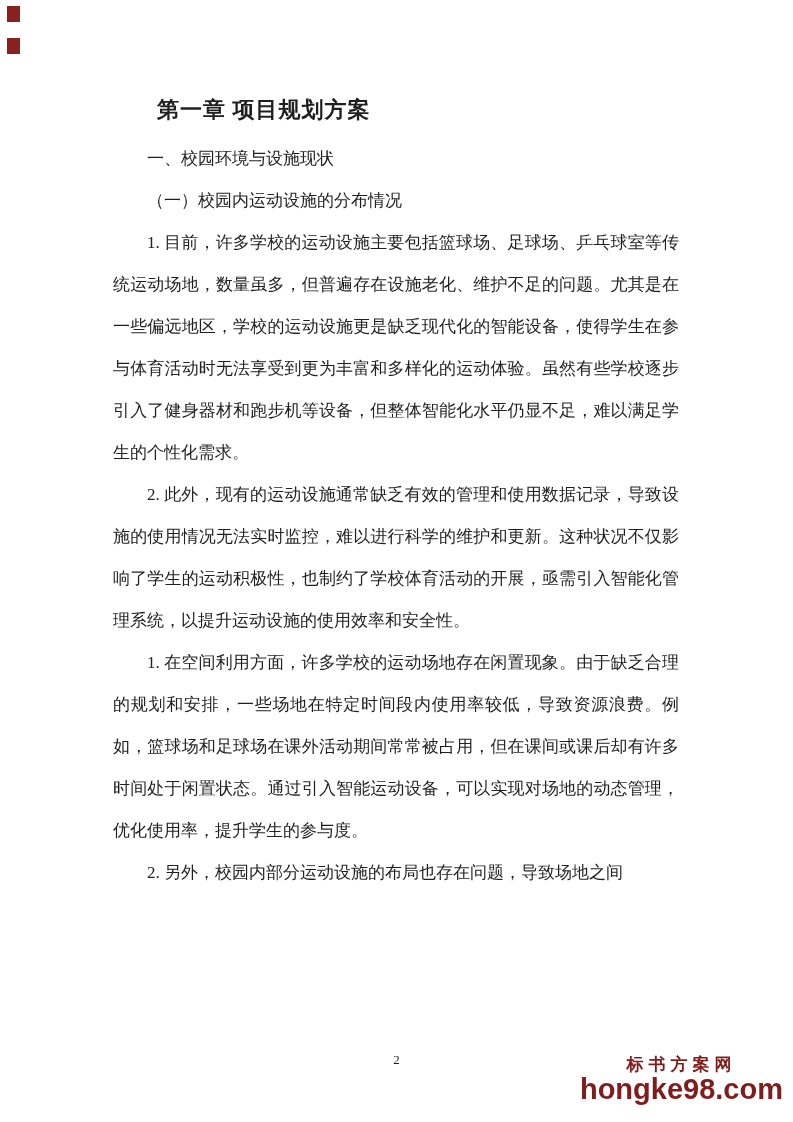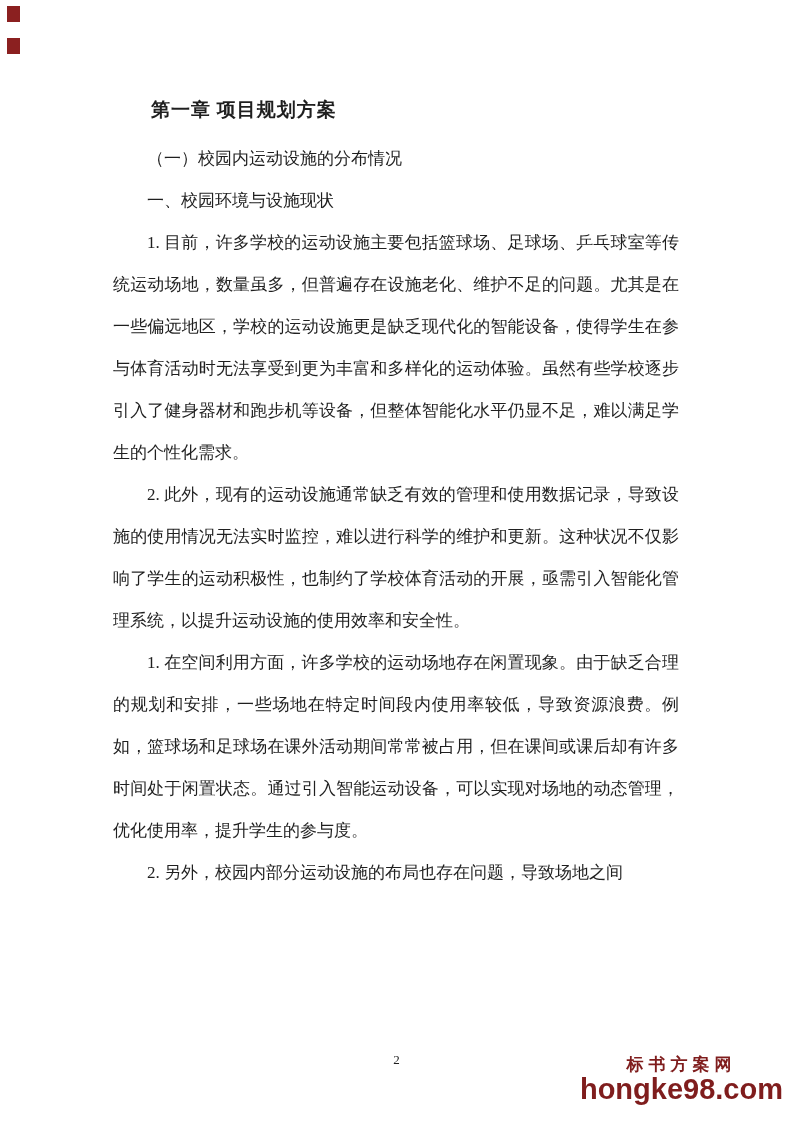--- a/index.html
+++ b/index.html
@@ -21,21 +21,21 @@
   .corner-mark.mark-1 { left: 7px; top: 6px; }
   .corner-mark.mark-2 { left: 7px; top: 38px; }
   .content {
     position: absolute;
     left: 113px;
     top: 0;
     width: 566px;
   }
   .chapter-title {
     margin: 92px 0 0 0;
-    font-size: 19px;
+    font-size: 22px;
     font-weight: bold;
     line-height: 36px;
     text-indent: 2em;
     letter-spacing: 1px;
   }
   .section-title {
     margin: 62px 0 0 0;
     font-size: 19px;
     font-weight: bold;
     line-height: 36px;
@@ -82,22 +82,22 @@
 <body>
 
 <div class="page">
 
   <div class="corner-mark mark-1" style="background: rgb(139, 32, 32);"></div>
   <div class="corner-mark mark-2" style="background: rgb(139, 32, 32);"></div>
 
   <div class="content">
     <h1 class="chapter-title">第一章 项目规划方案</h1>
     <div class="paras">
+      <p>一、校园环境与设施现状</p>
       <p>（一）校园内运动设施的分布情况</p>
-      <p>一、校园环境与设施现状</p>
       <p>1. 目前，许多学校的运动设施主要包括篮球场、足球场、乒乓球室等传统运动场地，数量虽多，但普遍存在设施老化、维护不足的问题。尤其是在一些偏远地区，学校的运动设施更是缺乏现代化的智能设备，使得学生在参与体育活动时无法享受到更为丰富和多样化的运动体验。虽然有些学校逐步引入了健身器材和跑步机等设备，但整体智能化水平仍显不足，难以满足学生的个性化需求。</p>
       <p>2. 此外，现有的运动设施通常缺乏有效的管理和使用数据记录，导致设施的使用情况无法实时监控，难以进行科学的维护和更新。这种状况不仅影响了学生的运动积极性，也制约了学校体育活动的开展，亟需引入智能化管理系统，以提升运动设施的使用效率和安全性。</p>
       <p>1. 在空间利用方面，许多学校的运动场地存在闲置现象。由于缺乏合理的规划和安排，一些场地在特定时间段内使用率较低，导致资源浪费。例如，篮球场和足球场在课外活动期间常常被占用，但在课间或课后却有许多时间处于闲置状态。通过引入智能运动设备，可以实现对场地的动态管理，优化使用率，提升学生的参与度。</p>
       <p>2. 另外，校园内部分运动设施的布局也存在问题，导致场地之间</p>
     </div>
   </div>
 
   <div class="footer-page-num">2</div>
 
   <div class="watermark" style="color: #7f1d1d;">

